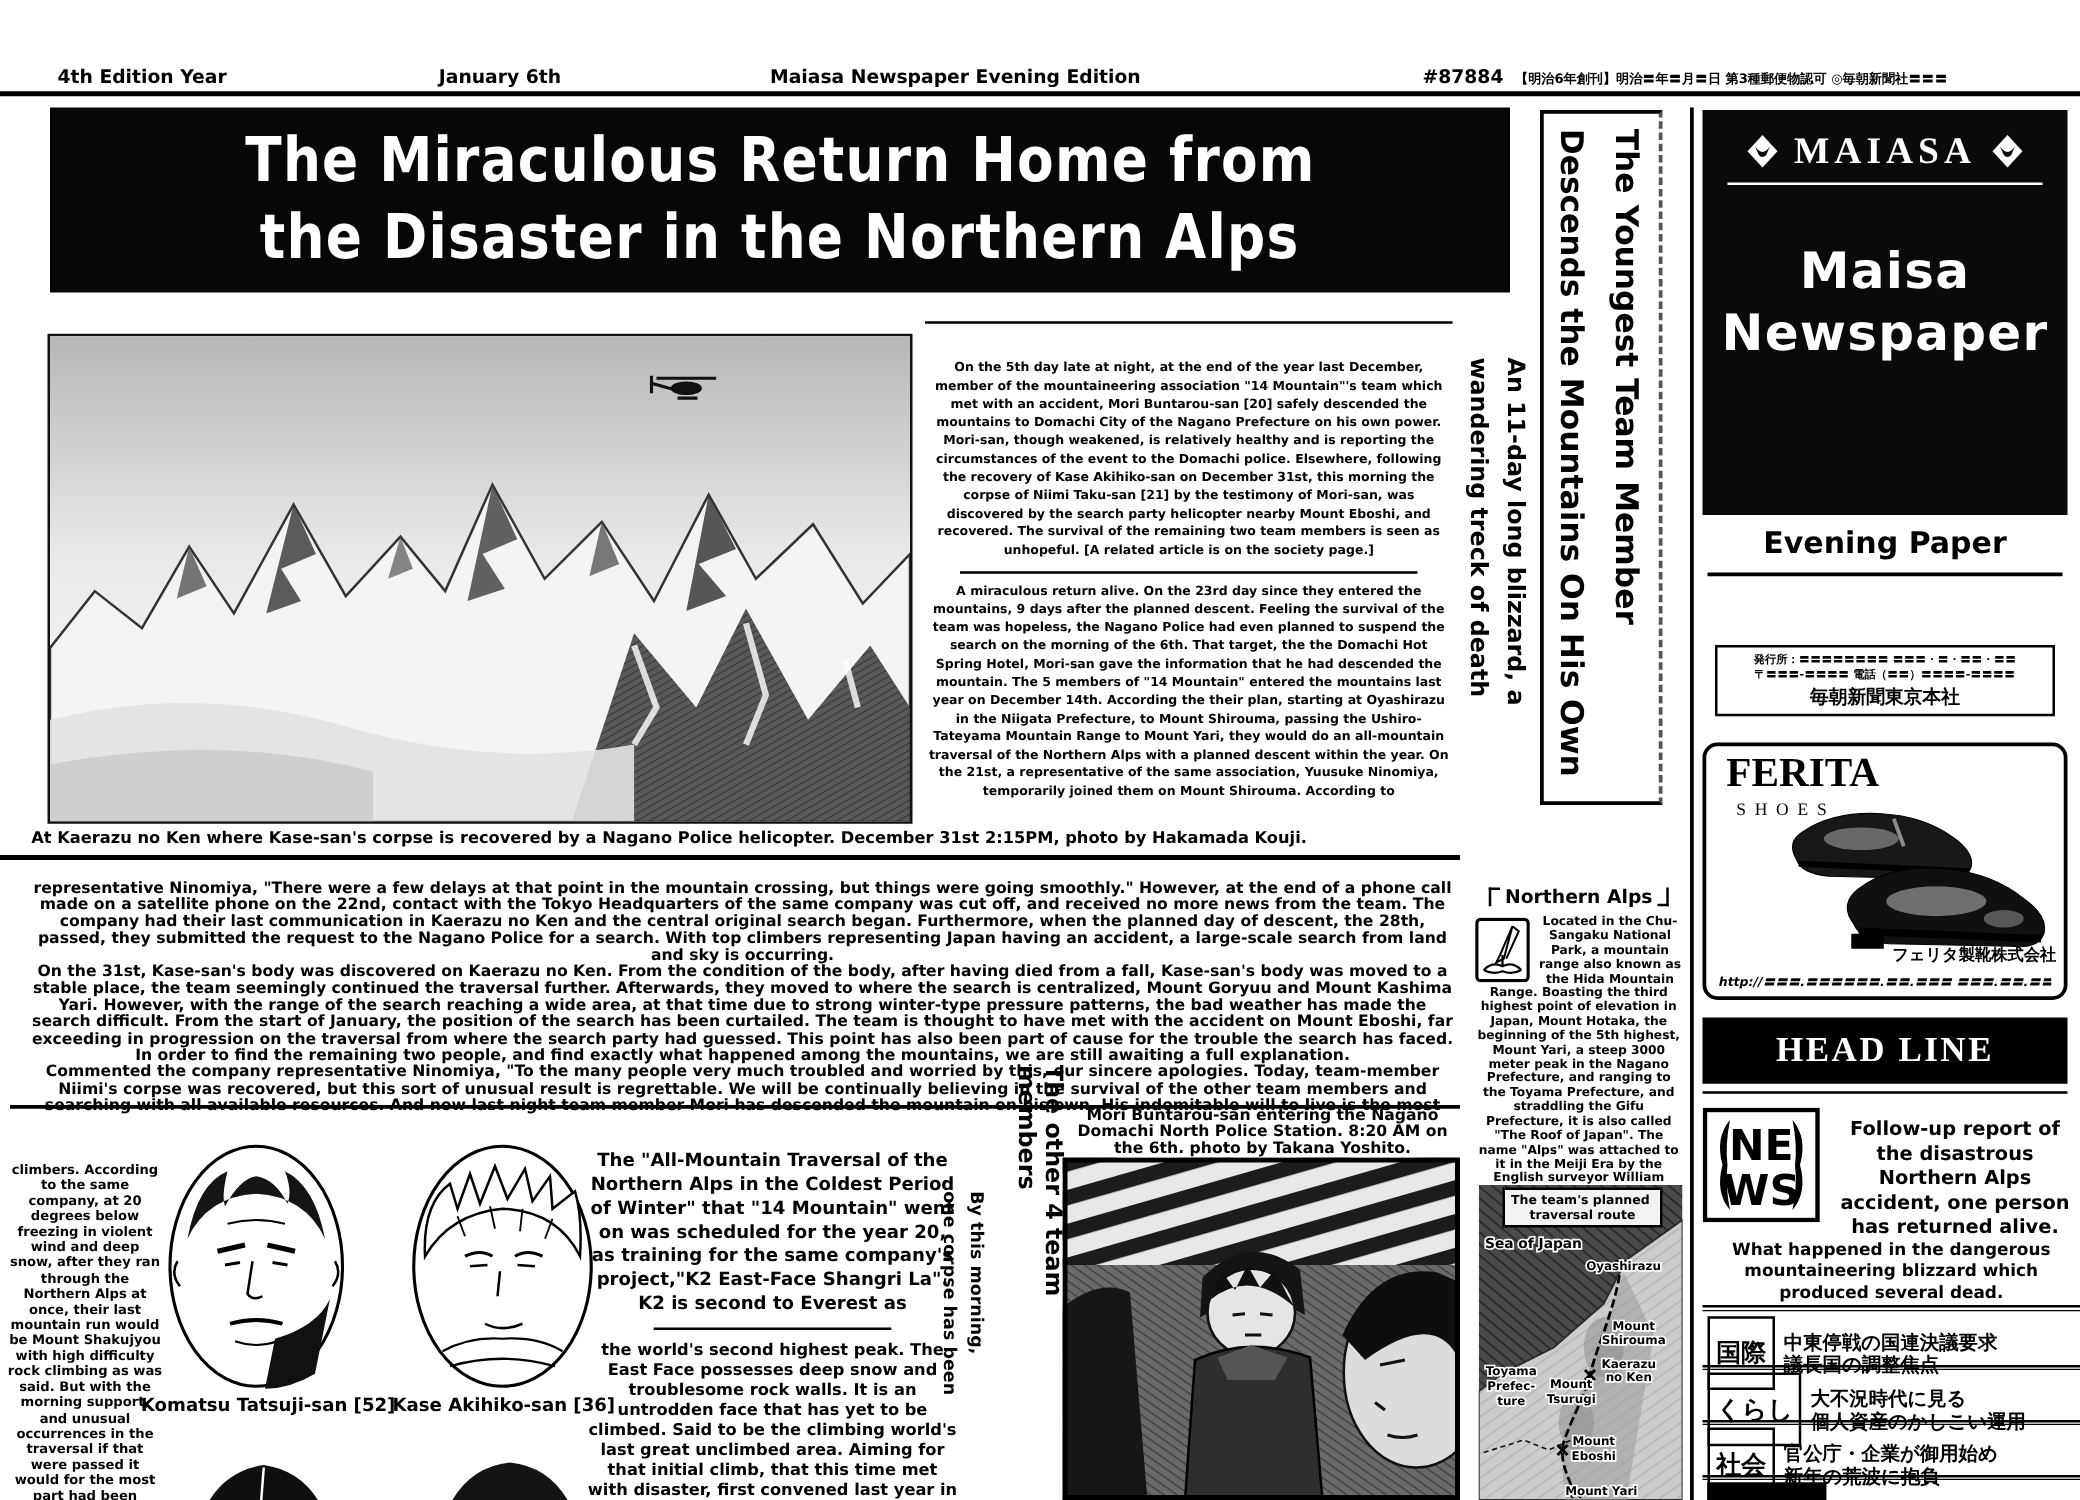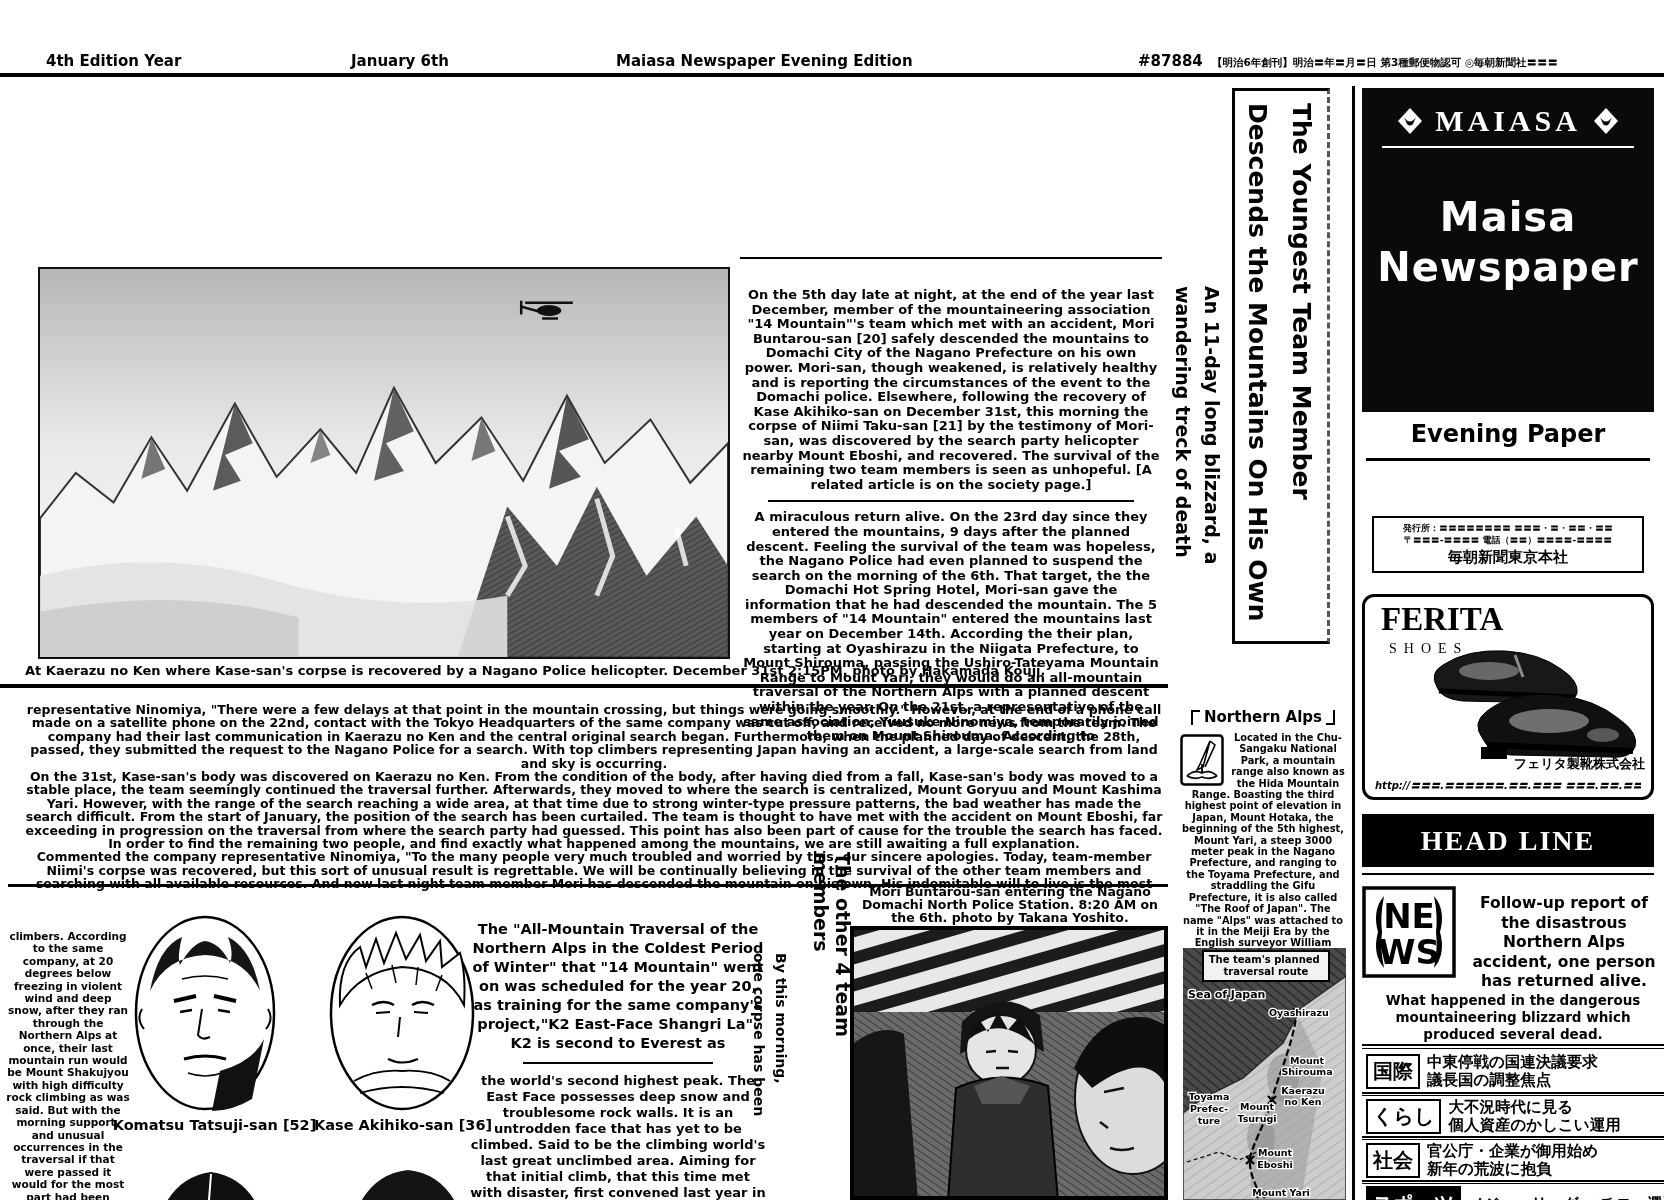--- a/index.html
+++ b/index.html
@@ -12,21 +12,21 @@
   
   .headline-box{position:absolute;left:40px;top:86px;width:1168px;height:148px;background:#070707;
       display:flex;flex-direction:column;justify-content:center;align-items:center;}
   .hl-line{color:#fff;font-size:44px;font-weight:bold;letter-spacing:1px;line-height:62px;transform:scale(0.97,1.12);}
   
   .photo-main{position:absolute;left:38px;top:267px;width:692px;height:392px;border:2px solid #111;box-sizing:border-box;}
   .photo-main svg{display:block;width:100%;height:100%;}
   .photo-caption{position:absolute;left:25px;top:663px;width:1075px;font-size:13px;font-weight:bold;white-space:nowrap;overflow:hidden;}
   
   .col-top-rule{position:absolute;left:740px;top:257px;width:422px;height:2px;background:#000;}
-  .col-right{position:absolute;left:740px;top:288px;width:422px;text-align:center;font-size:13px;font-weight:bold;line-height:14.6px;}
+  .col-right{position:absolute;left:740px;top:288px;width:422px;text-align:center;font-size:10px;font-weight:bold;line-height:14.6px;}
   .col-right p{margin:0;}
   .col-sep{height:2px;background:#000;margin:8px 28px;}
   
   .rule-above-wide{position:absolute;left:0;top:684px;width:1168px;height:4px;background:#000;}
   .wide-para{position:absolute;left:25px;top:703px;width:1138px;text-align:center;font-size:12.5px;font-weight:bold;line-height:13.4px;}
   .wide-para p{margin:0;}
   .rule-below-wide{position:absolute;left:8px;top:884px;width:1160px;height:3px;background:#000;}
   
   .vert-box{position:absolute;left:1232px;top:88px;width:98px;height:556px;box-sizing:border-box;
       border:3px solid #000;border-right:3px dashed #555;writing-mode:vertical-rl;padding:12px 4px;}
@@ -92,37 +92,41 @@
   .ad-company{position:absolute;right:6px;bottom:24px;font-size:13px;font-weight:bold;}
   .ad-url{position:absolute;left:10px;bottom:4px;font-size:10px;font-style:italic;font-weight:bold;white-space:nowrap;overflow:hidden;width:266px;}
   .sb-headline-bar{position:absolute;left:1362px;top:814px;width:292px;height:53px;background:#000;color:#fff;
       font-family:"Liberation Serif","DejaVu Serif",serif;font-size:28px;font-weight:bold;text-align:center;line-height:53px;letter-spacing:2px;}
   .sb-rule2{position:absolute;left:1362px;top:873px;width:292px;height:2px;background:#000;}
   .sb-news-icon{position:absolute;left:1362px;top:886px;width:94px;height:92px;}
   .sb-news-text{position:absolute;left:1466px;top:894px;width:196px;text-align:center;font-size:15.5px;font-weight:bold;line-height:19.5px;}
   .sb-news-sub{position:absolute;left:1382px;top:992px;width:262px;text-align:center;font-size:13.5px;font-weight:bold;line-height:17px;}
   .dbl-rule{position:absolute;left:1362px;width:302px;height:5px;border-top:2px solid #000;border-bottom:1px solid #000;box-sizing:border-box;}
   .cat-row{position:absolute;left:1366px;width:298px;display:flex;align-items:center;gap:7px;}
-  .cat-label{border:2.5px solid #000;font-size:20px;font-weight:bold;padding:2px 5px;white-space:nowrap;}
+  .cat-label{border:2.5px solid #000;font-size:20px;font-weight:bold;padding:14px 5px;white-space:nowrap;}
   .cat-label.inv{background:#000;color:#fff;border-color:#000;}
   .cat-lines span{display:block;font-size:15.5px;font-weight:bold;line-height:18px;white-space:nowrap;}
   .cat-rule{position:absolute;left:1362px;width:302px;height:4px;border-top:2px solid #000;border-bottom:1px solid #000;box-sizing:border-box;}
 </style>
 </head>
 <body>
 
 <div class="page">
 
   <div class="mh" style="left:30px">4th Edition Year</div>
   <div class="mh" style="left:335px">January 6th</div>
   <div class="mh" style="left:600px">Maiasa Newspaper Evening Edition</div>
   <div class="mh" style="left:1122px">#87884</div>
   <div class="mh-jp">【明治6年創刊】明治〓年〓月〓日 第3種郵便物認可 ◎毎朝新聞社〓〓〓（1日付）</div>
   <div class="mh-rule"></div>
 
+  <div class="headline-box">
+    <div class="hl-line">The Miraculous Return Home from</div>
+    <div class="hl-line">the Disaster in the Northern Alps</div>
+  </div>
 
   <div class="photo-main">
     <svg viewBox="0 0 692 392" preserveAspectRatio="none">
       <defs>
         <linearGradient id="mp-sky" x1="0" y1="0" x2="0" y2="1">
           <stop offset="0" stop-color="#b7b7b7"></stop>
             <stop offset="0.45" stop-color="#e9e9e9"></stop>
             <stop offset="1" stop-color="#fdfdfd"></stop>
         </linearGradient>
         <pattern id="mp-rock" width="5" height="5" patternUnits="userSpaceOnUse" patternTransform="rotate(-30)">

